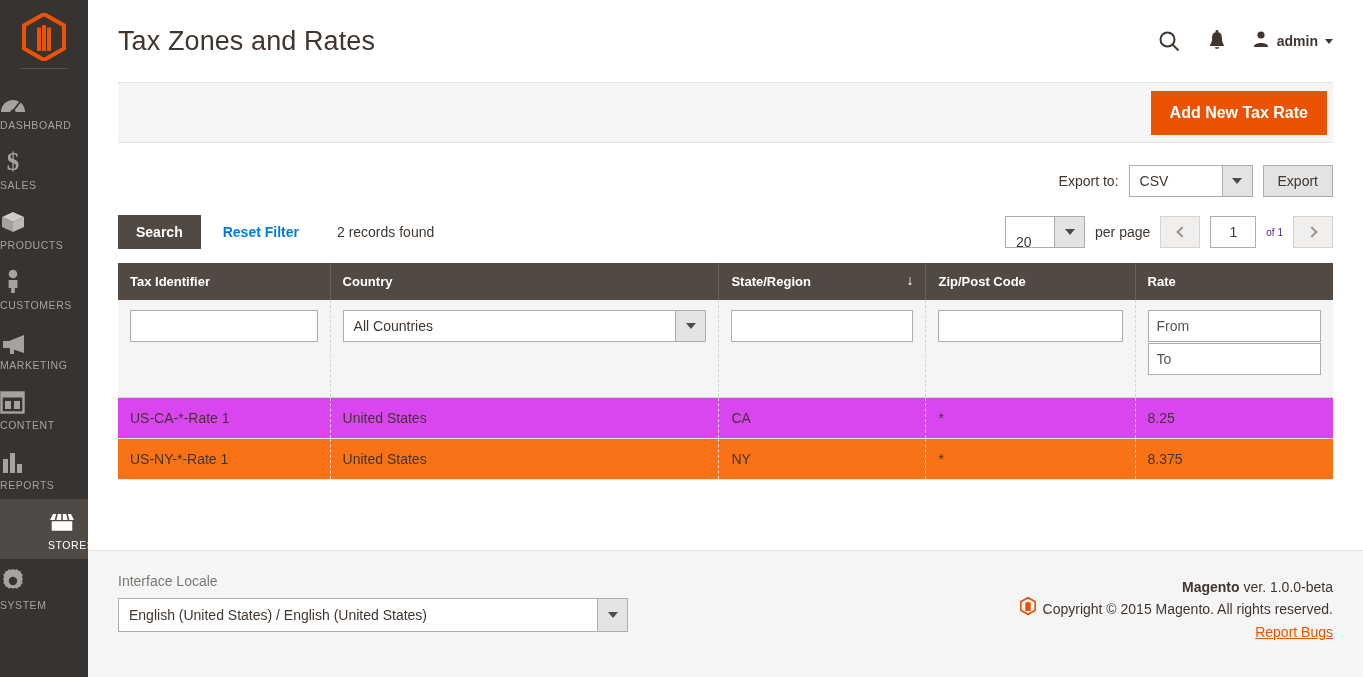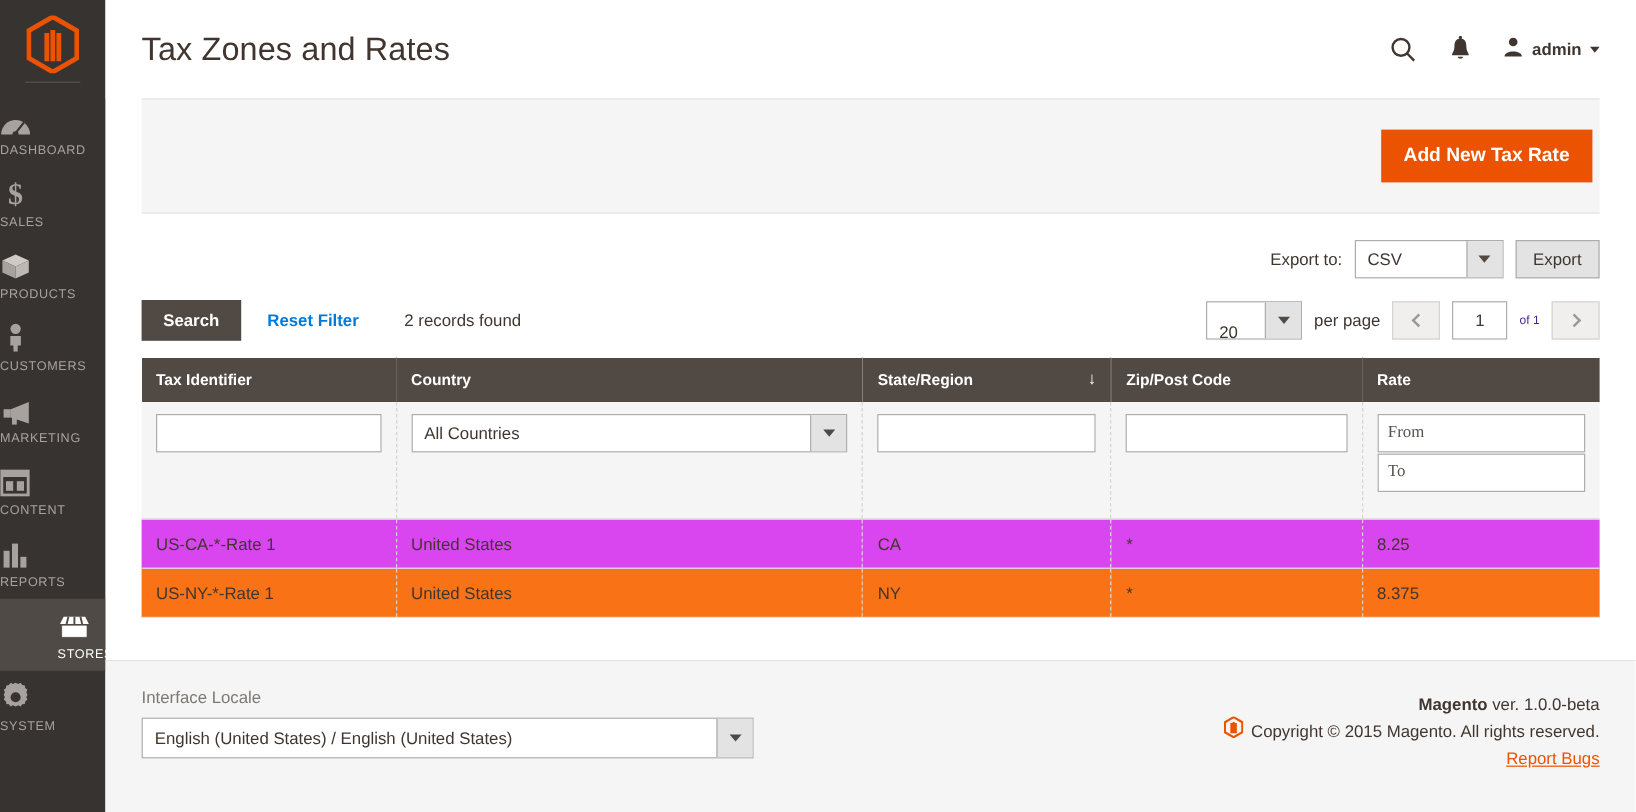--- a/index.html
+++ b/index.html
@@ -57,21 +57,21 @@
               width: 26px; height: 26px; }
   .admin-box { display: flex; align-items: center; gap: 7px; cursor: pointer; font-weight: bold; }
   .admin-name { font-size: 14px; color: #41362f; }
   .caret-dn {
     width: 0; height: 0; border-left: 4.5px solid transparent;
     border-right: 4.5px solid transparent; border-top: 5px solid #41362f;
   }
 
   
   .page-actions {
-    margin: 0 30px; height: 96px; background: #f5f5f5;
+    margin: 0 30px; height: 61px; background: #f5f5f5;
     border-top: 1px solid #e3e3e3; border-bottom: 1px solid #e3e3e3;
     display: flex; align-items: center; justify-content: flex-end;
     padding-right: 6px;
   }
   .btn-primary {
     background: #eb5202; color: #fff; border: 0;
     font-size: 16px; font-weight: bold; font-family: inherit;
     padding: 13px 19px; cursor: pointer; line-height: 18px;
   }
 
@@ -153,21 +153,21 @@
   }
   .grid td:last-child { border-right: 0; }
   tr.filter-row td {
     background: #f5f5f5; padding: 10px 12px 22px 12px; vertical-align: top;
     border-bottom: 1px solid #d6d3d0;
   }
   tr.row-odd td { background: #d946ef; }
   tr.row-even td { background: #f97316; }
   .f-input {
     width: 100%; height: 32px; border: 1px solid #adadad; background: #fff;
-    font-family: Liberation Serif, serif; font-size: 14px; color: #41362f; padding: 0 8px;
+    font-family: Liberation Sans, sans-serif; font-size: 14px; color: #41362f; padding: 0 8px;
   }
   .f-input::placeholder { color: #575552; opacity: 1; }
   .f-input + .f-input { margin-top: 1px; }
   .f-select { width: 100%; }
 
   
   .footer {
     position: absolute; left: 0; right: 0; bottom: 0; height: 127px;
     background: #f5f5f5; border-top: 1px solid #e3e3e3;
     padding: 22px 30px 0 30px; display: flex; justify-content: space-between;

